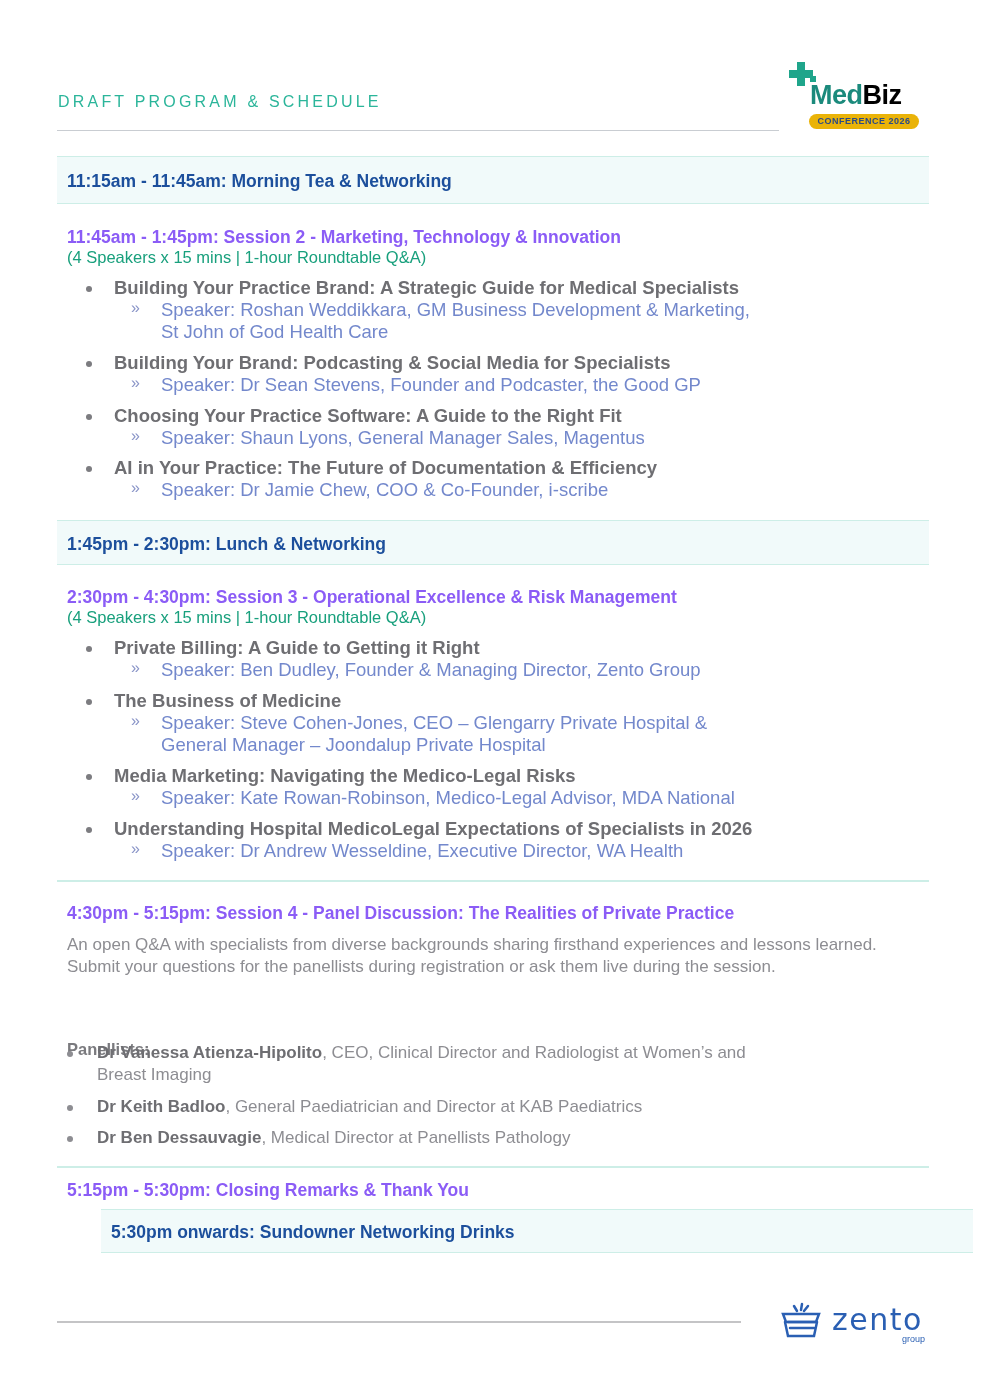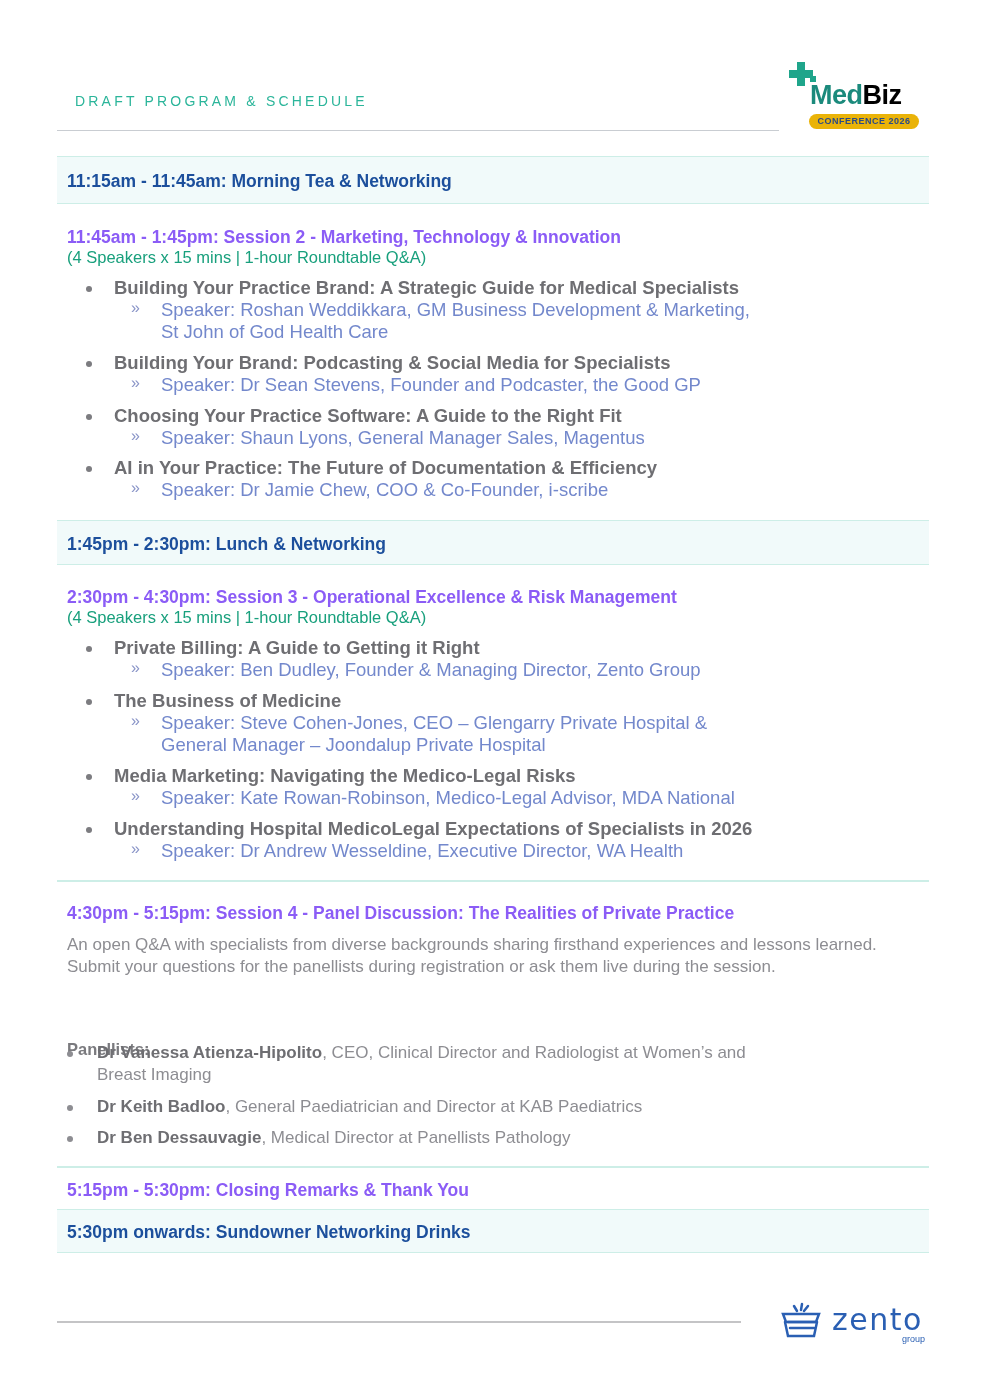--- a/index.html
+++ b/index.html
@@ -1,18 +1,18 @@
 <!DOCTYPE html>
 <html><head>
 <meta charset="utf-8">
 <style>
   html, body { margin:0; padding:0; background:#ffffff; }
   body { width:988px; height:1400px; position:relative; overflow:hidden; font-family:"Liberation Sans", sans-serif; }
   .abs { position:absolute; }
-  .doc-title { left:75px; top:93px; font-size:14px; letter-spacing:3.2px; color:#2bb59a; font-weight:normal; }
+  .doc-title { left:58px; top:93px; font-size:16px; letter-spacing:3.2px; color:#2bb59a; font-weight:normal; }
   .rule-top { left:57px; top:130px; width:722px; height:1px; background:#c9cdd2; }
   .logo { left:786px; top:62px; width:140px; height:70px; }
   .logo-word { position:absolute; left:24px; top:18px; font-size:27px; font-weight:bold; color:#1b8a7c; letter-spacing:-0.5px; }
   .logo-word .biz { color:#000000; }
   .logo-badge { position:absolute; left:23px; top:52px; width:110px; height:15px; border-radius:8px; background:#eab308; color:#2a4a86; font-size:9px; font-weight:bold; text-align:center; line-height:15px; letter-spacing:0.5px; }
   .band { left:57px; width:872px; background:#f1fafa; border-top:1.5px solid #cdeee7; border-bottom:1.5px solid #cdeee7; box-sizing:border-box; }
   .band-text { position:absolute; left:10px; font-size:17.5px; font-weight:bold; color:#1c4f9c; }
   .sess-title { left:67px; font-size:17.5px; font-weight:bold; color:#8b5cf6; white-space:nowrap; }
   .sess-sub { left:67px; font-size:16.5px; color:#19a07d; white-space:nowrap; }
   .talk { left:86px; white-space:nowrap; }
@@ -156,21 +156,21 @@
 </div>
 <div class="abs pan" style="top:1127px;">
   <span class="bullet"></span>
   <div class="txt"><span class="name">Dr Ben Dessauvagie</span><span>, Medical Director at Panellists Pathology</span></div>
 </div>
 
 <div class="abs hr-thin" style="top:1166px;"></div>
 
 <div class="abs sess-title" style="top:1180px;">5:15pm - 5:30pm: Closing Remarks &amp; Thank You</div>
 
-<div class="abs band" style="top:1209px;height:44px;">
+<div class="abs band" style="top:1209px;height:44px;margin-left:44px;">
   <div class="band-text" style="top:12px;">5:30pm onwards: Sundowner Networking Drinks</div>
 </div>
 
 <div class="abs rule-bot"></div>
 <div class="abs zento">
   <svg style="position:absolute;left:0;top:2px" width="42" height="38" viewBox="0 0 42 38">
     <g stroke="#2a5fb3" stroke-width="2.5" fill="none" stroke-linecap="round">
       <path d="M14 4l3 5M22 2l-1 6M28 4l-4 5"></path>
       <path d="M3 12h36l-3 8H6z"></path>
       <path d="M8 20h28M10 26h24"></path>

